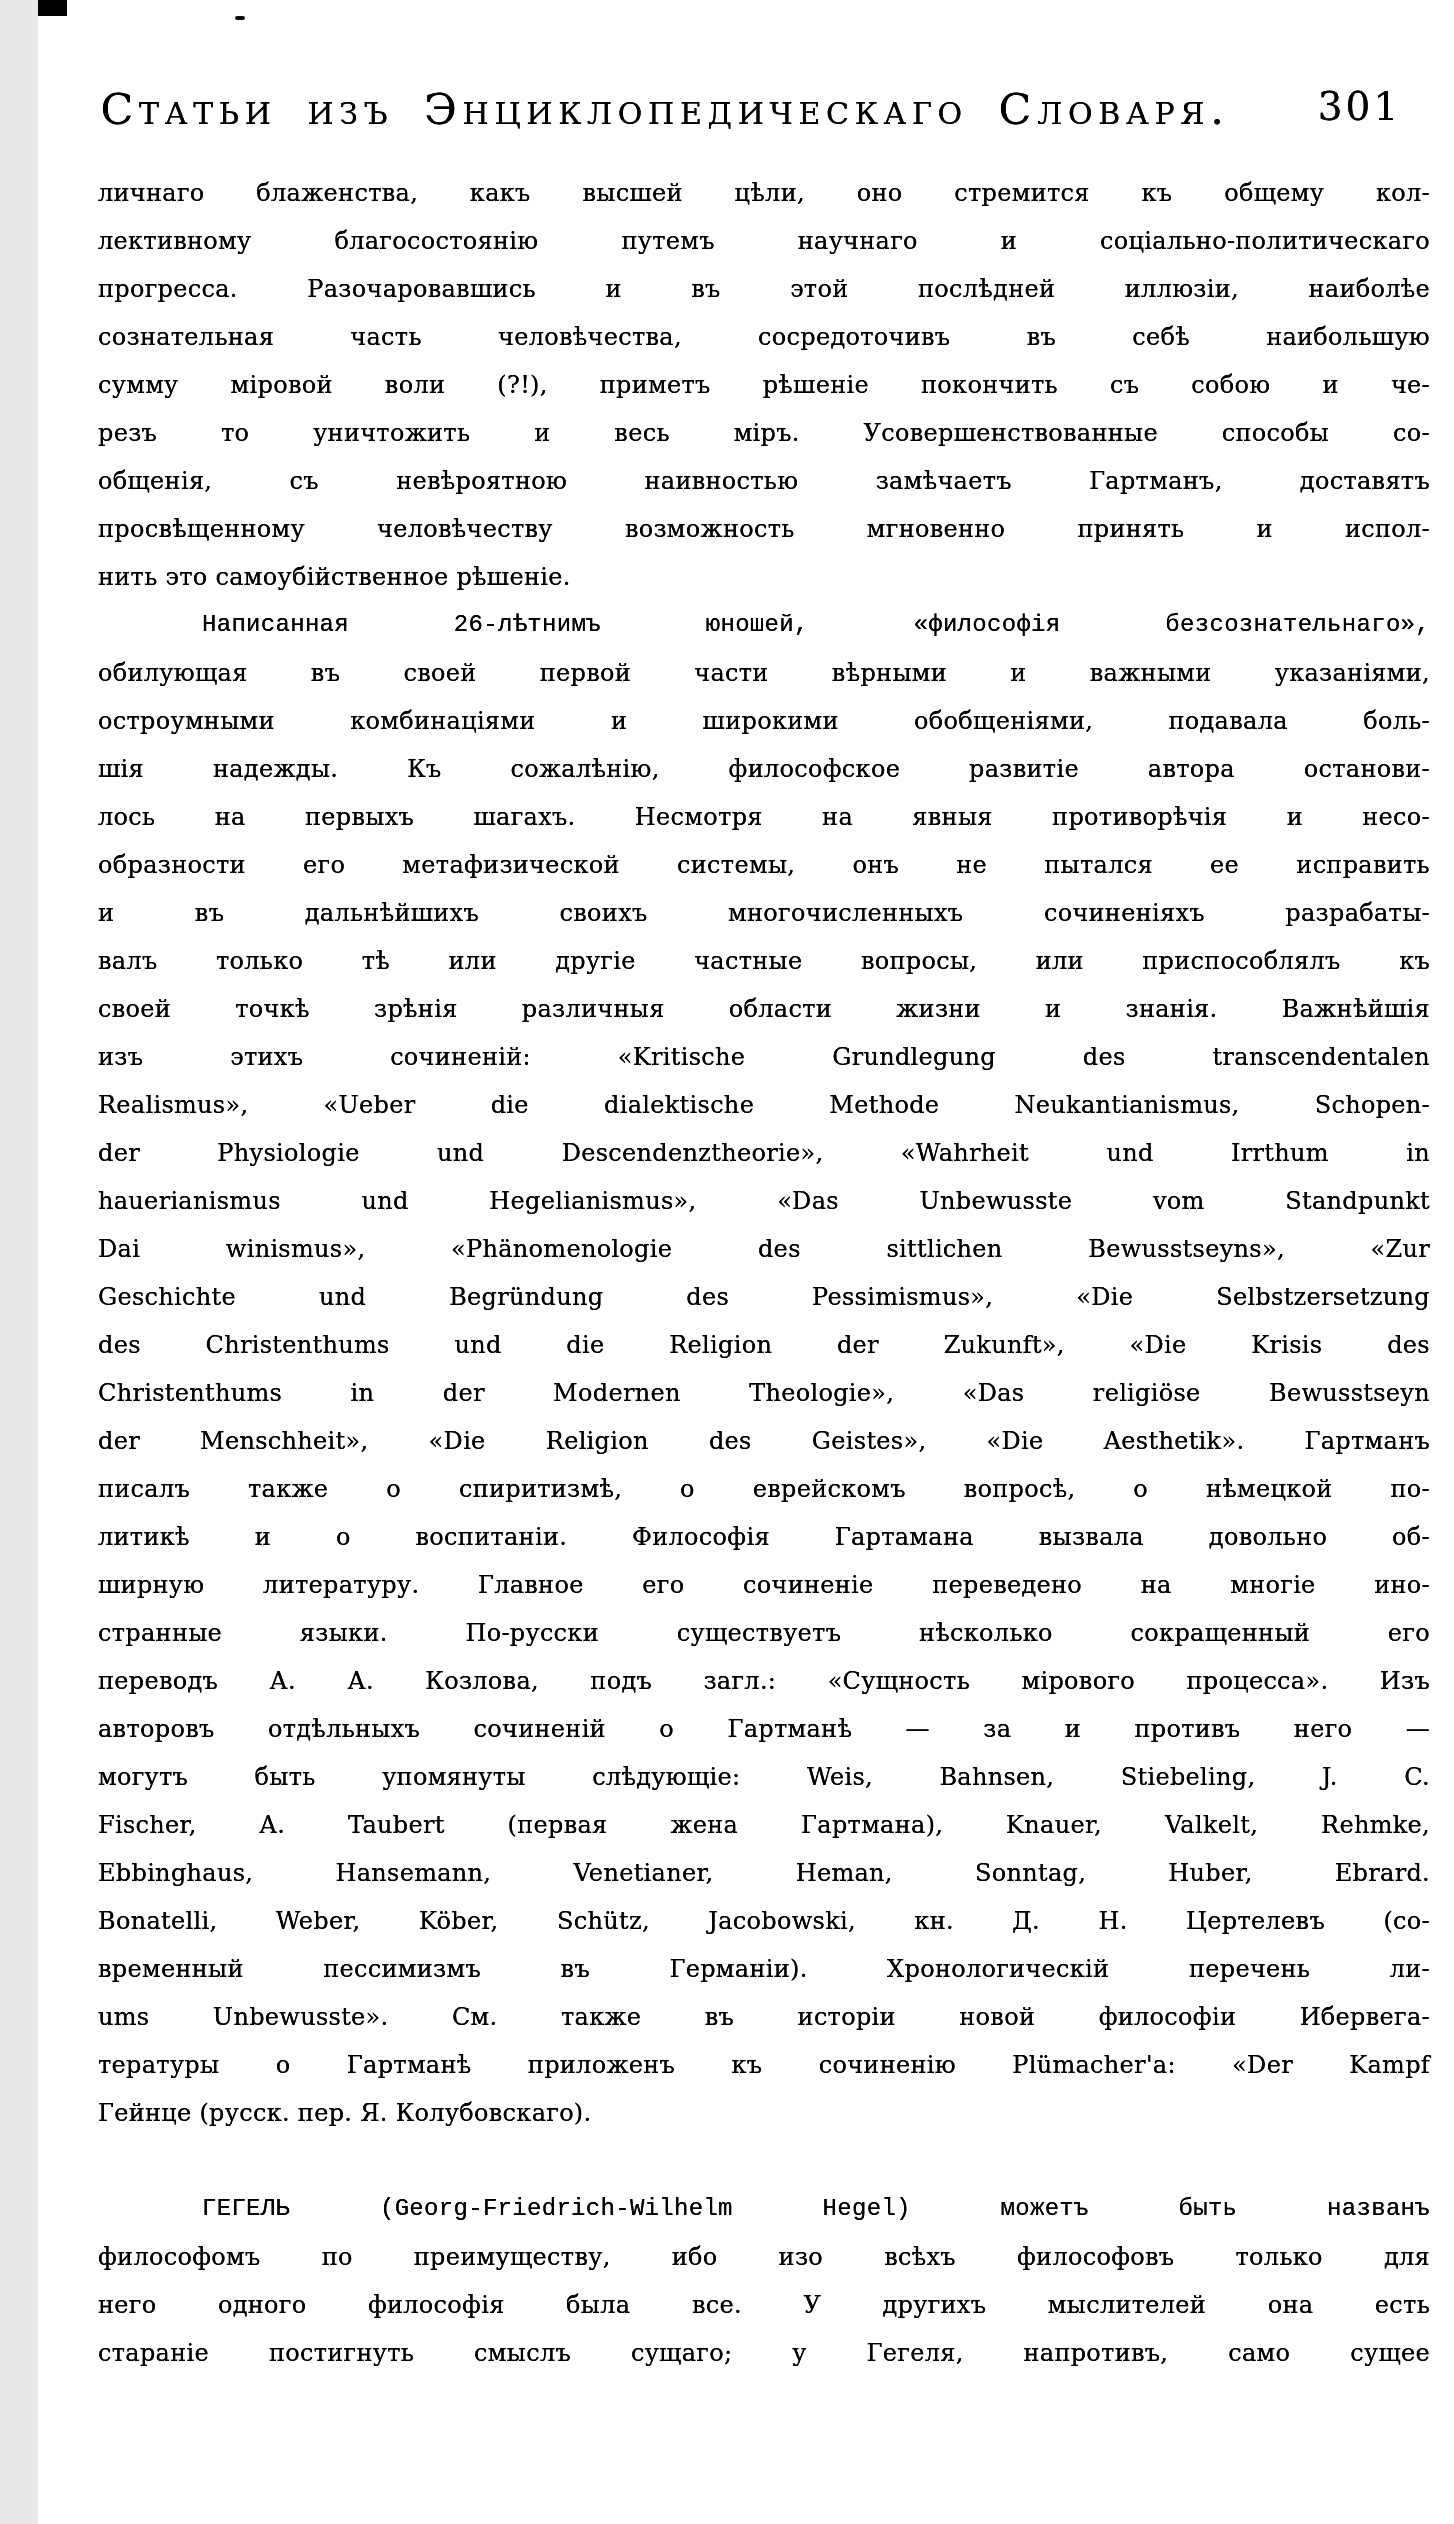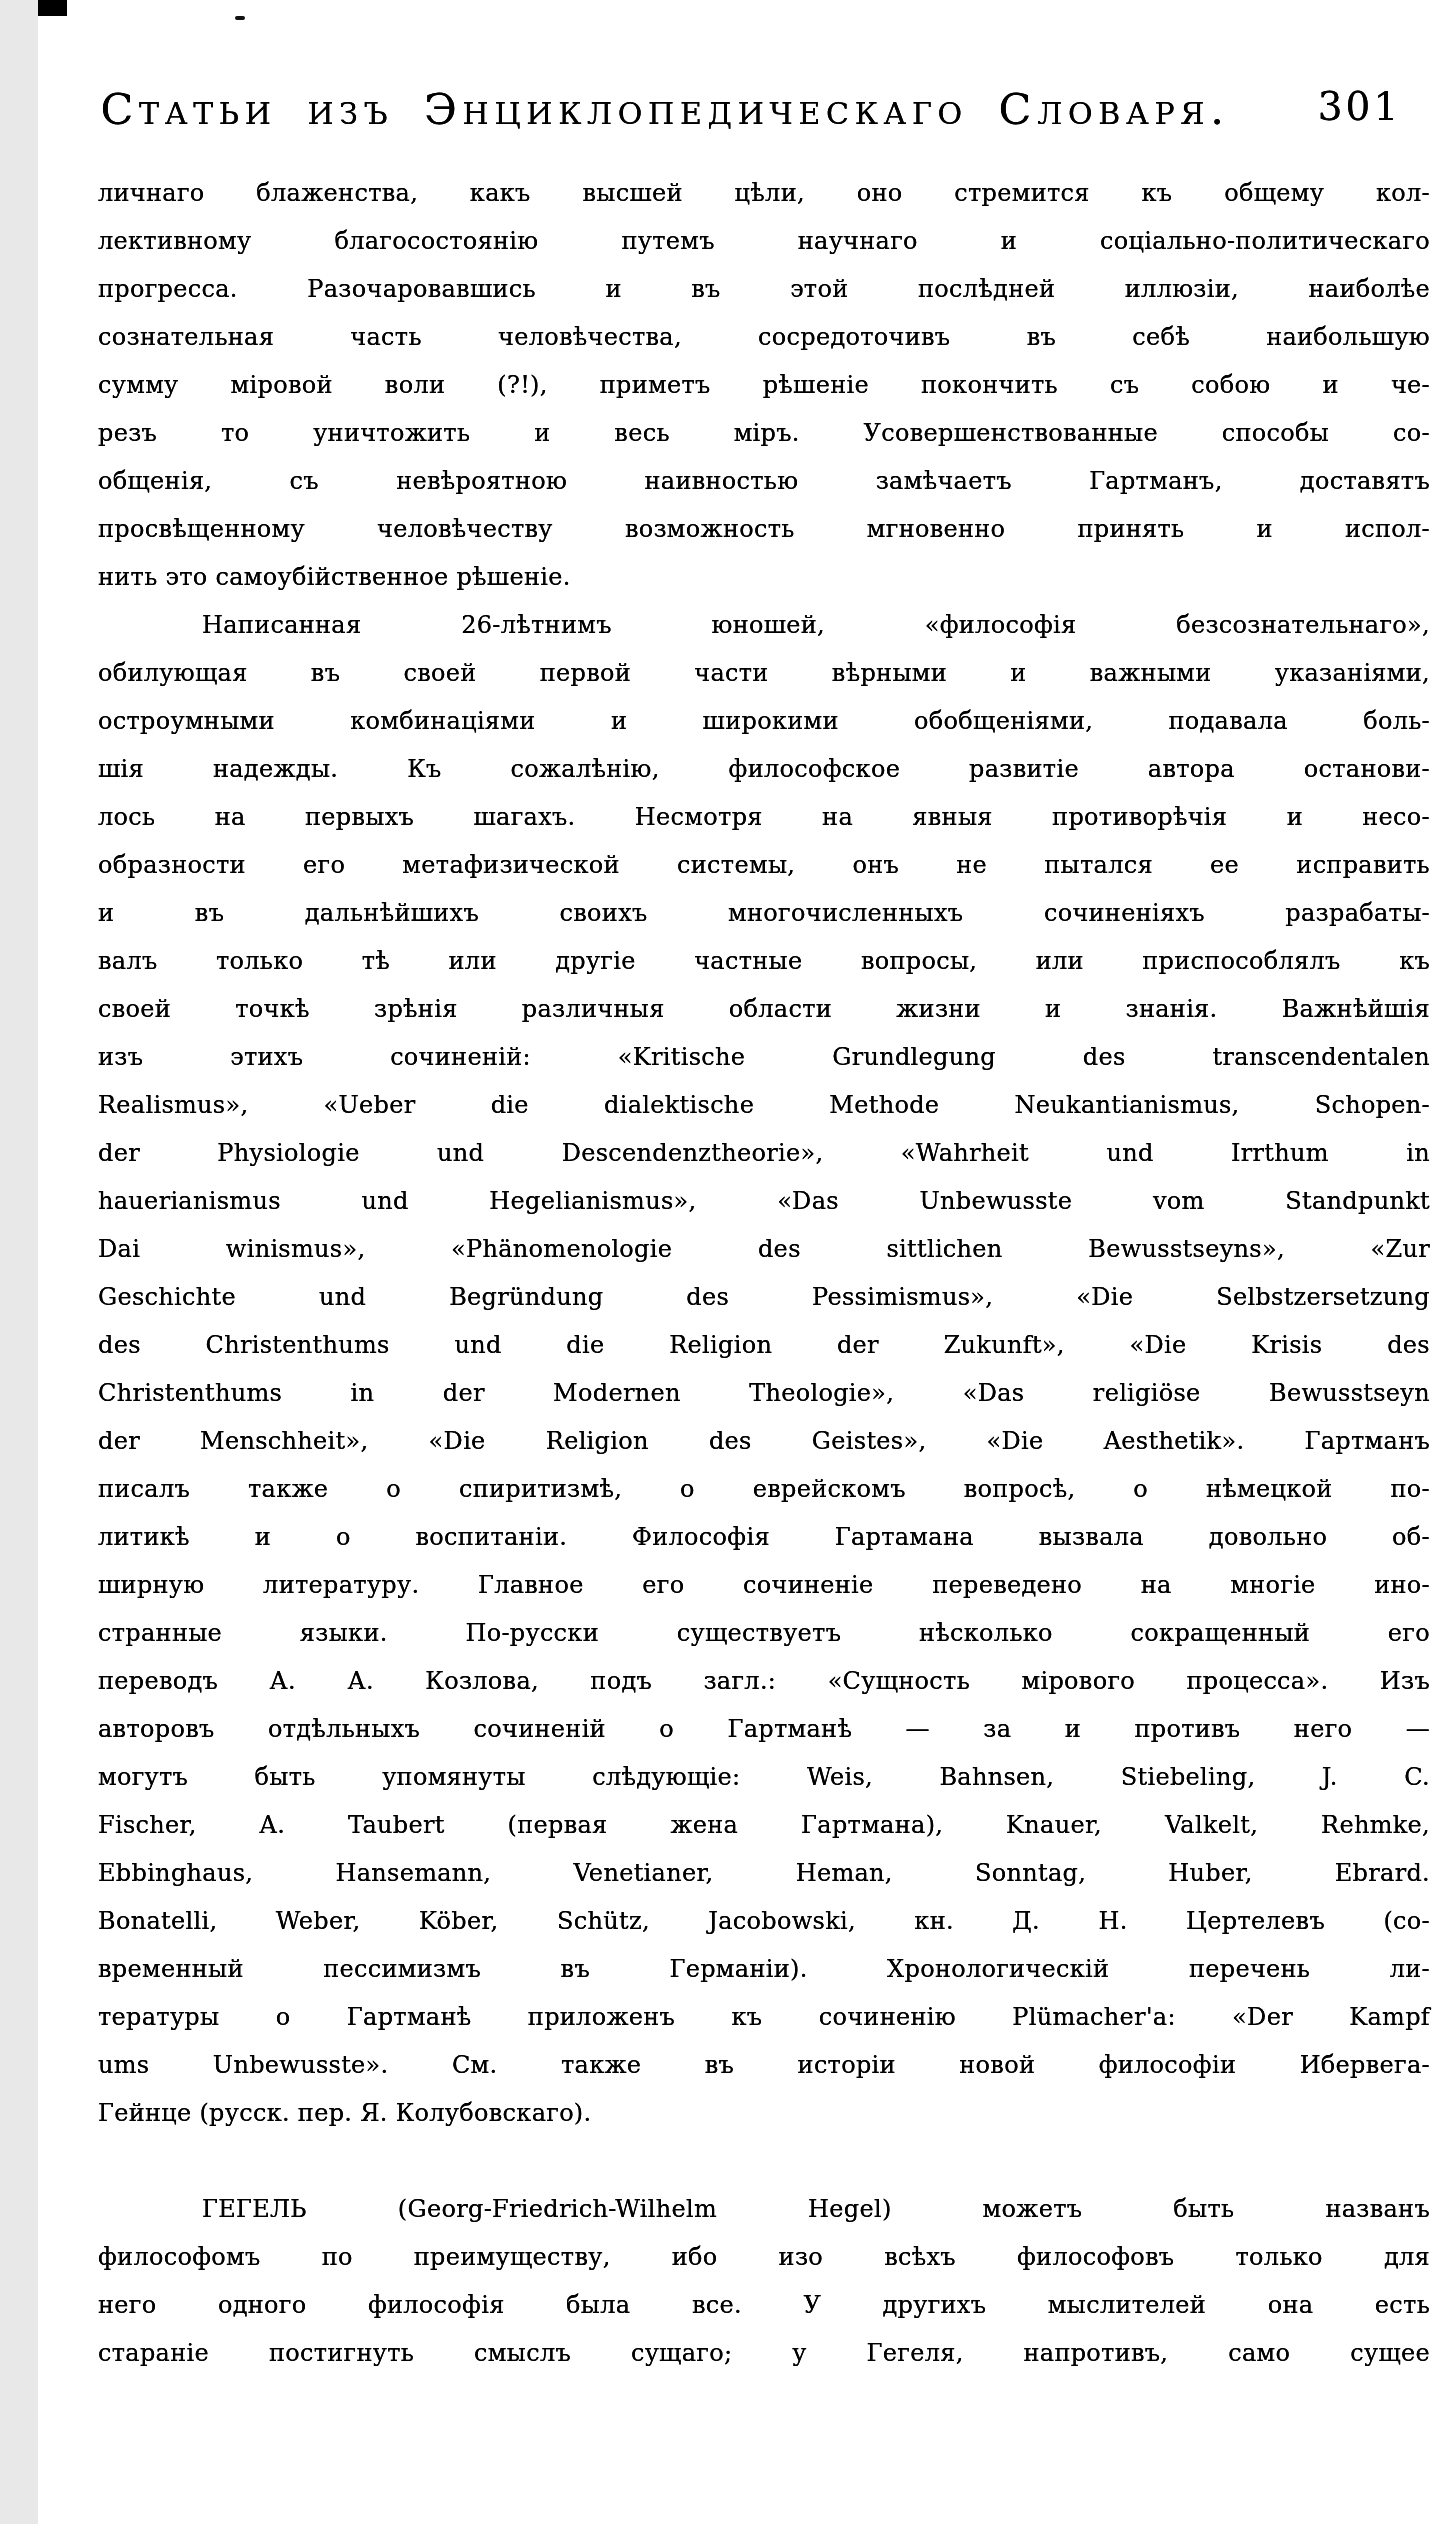--- a/index.html
+++ b/index.html
@@ -46,21 +46,21 @@
   }
   .paragraph{margin:0;}
   .paragraph.gap-before{margin-top:48px;}
   .line{
     text-align:justify;
     -moz-text-align-last:justify;
     text-align-last:justify;
     height:48px;
     white-space:normal;
   }
-  .line.indented{text-indent:104px;}
+  .line.indented{text-indent:104px;font-family:Liberation Mono, monospace;}
   .line.line-last{
     -moz-text-align-last:left;
     text-align-last:left;
   }
 </style>
 </head>
 <body>
 
 <div class="page">
 
@@ -107,22 +107,22 @@
         <div class="line">литикѣ и о воспитаніи. Философія Гартамана вызвала довольно об-</div>
         <div class="line">ширную литературу. Главное его сочиненіе переведено на многіе ино-</div>
         <div class="line">странные языки. По-русски существуетъ нѣсколько сокращенный его</div>
         <div class="line">переводъ А. А. Козлова, подъ загл.: «Сущность мірового процесса». Изъ</div>
         <div class="line">авторовъ отдѣльныхъ сочиненій о Гартманѣ — за и противъ него —</div>
         <div class="line">могутъ быть упомянуты слѣдующіе: Weis, Bahnsen, Stiebeling, J. C.</div>
         <div class="line">Fischer, A. Taubert (первая жена Гартмана), Knauer, Valkelt, Rehmke,</div>
         <div class="line">Ebbinghaus, Hansemann, Venetianer, Heman, Sonntag, Huber, Ebrard.</div>
         <div class="line">Bonatelli, Weber, Köber, Schütz, Jacobowski, кн. Д. Н. Цертелевъ (со-</div>
         <div class="line">временный пессимизмъ въ Германіи). Хронологическій перечень ли-</div>
+        <div class="line">ums Unbewusste». См. также въ исторіи новой философіи Ибервега-</div>
         <div class="line">тературы о Гартманѣ приложенъ къ сочиненію Plümacher'а: «Der Kampf</div>
-        <div class="line">ums Unbewusste». См. также въ исторіи новой философіи Ибервега-</div>
         <div class="line line-last">Гейнце (русск. пер. Я. Колубовскаго).</div>
       </div>
       <div class="paragraph gap-before">
         <div class="line indented">ГЕГЕЛЬ (Georg-Friedrich-Wilhelm Hegel) можетъ быть названъ</div>
         <div class="line">философомъ по преимуществу, ибо изо всѣхъ философовъ только для</div>
         <div class="line">него одного философія была все. У другихъ мыслителей она есть</div>
         <div class="line">стараніе постигнуть смыслъ сущаго; у Гегеля, напротивъ, само сущее</div>
       </div>
     </main>
 

